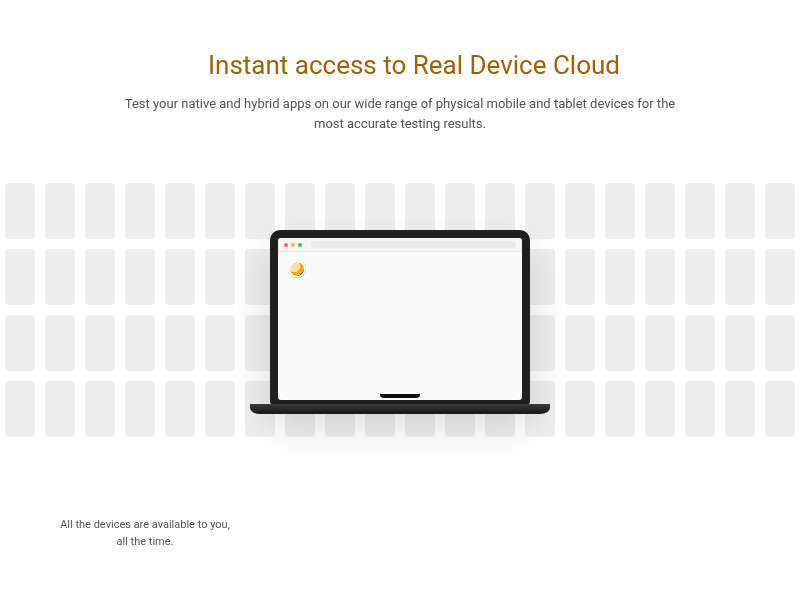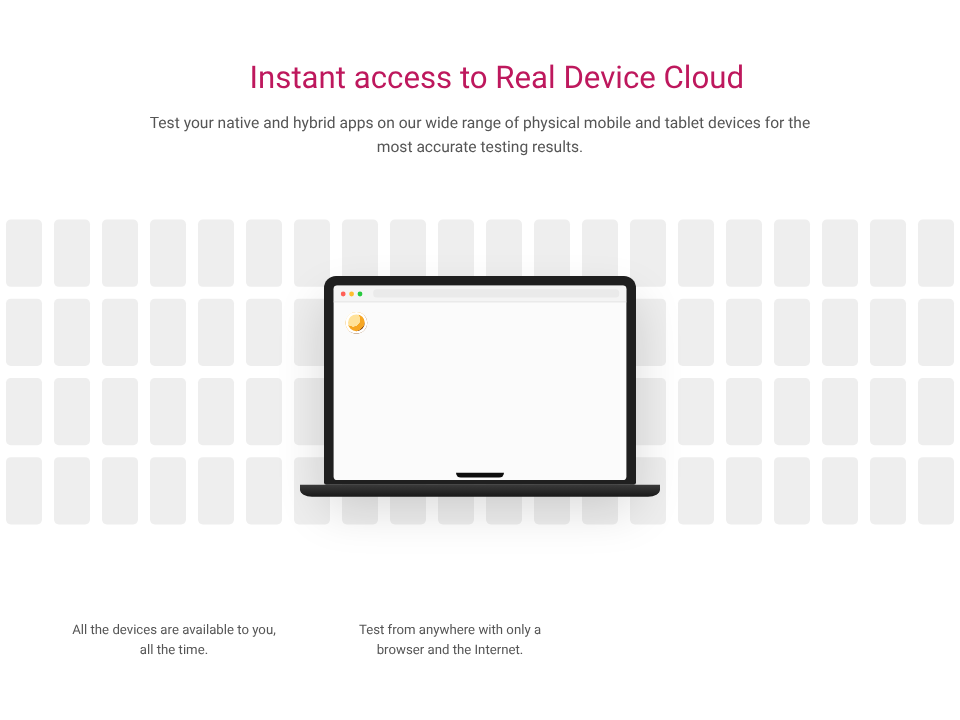--- a/index.html
+++ b/index.html
@@ -1,18 +1,18 @@
 <!DOCTYPE html>
 <html><head>
 <meta charset="utf-8">
 <style>
   * { box-sizing: border-box; margin: 0; padding: 0; }
   html, body { width: 800px; height: 600px; overflow: hidden; font-family: -apple-system, BlinkMacSystemFont, "Segoe UI", Roboto, "Helvetica Neue", Arial, sans-serif; background: #ffffff; color: #333; }
   .page { width: 800px; height: 600px; position: relative; padding: 50px 0 0 0; }
-  .heading { text-align: center; font-size: 26px; font-weight: 400; color: #be185d; margin-bottom: 14px; margin-left: 28px; }
+  .heading { text-align: center; font-size: 26px; font-weight: 400; color: #a16207; margin-bottom: 14px; margin-left: 28px; }
   .subheading { text-align: center; font-size: 13px; color: #555; line-height: 1.5; max-width: 560px; margin: 0 auto 16px auto; }
   .device-grid-wrap { position: absolute; top: 180px; left: 0; right: 0; height: 260px; overflow: hidden; display: flex; flex-direction: column; justify-content: center; gap: 10px; padding: 0 8px; }
   .device-row { display: flex; gap: 10px; justify-content: center; }
   .device-tile { width: 30px; height: 56px; background: #eeeeee; border-radius: 4px; flex-shrink: 0; }
   .laptop { position: absolute; left: 50%; top: 230px; transform: translateX(-50%); width: 280px; }
   .laptop-body { width: 260px; margin: 0 auto; background: #1f1f1f; border-radius: 10px 10px 2px 2px; padding: 8px 8px 4px 8px; box-shadow: 0 20px 40px rgba(0,0,0,0.15); }
   .laptop-screen { width: 100%; height: 162px; background: #fbfbfb; border-radius: 3px; overflow: hidden; }
   .browser-top { height: 14px; background: #f4f4f4; display: flex; align-items: center; padding: 0 6px; gap: 3px; border-bottom: 1px solid #e8e8e8; }
   .dot-r { width: 4px; height: 4px; border-radius: 50%; background: #ff5f56; }
   .dot-y { width: 4px; height: 4px; border-radius: 50%; background: #ffbd2e; }
@@ -134,16 +134,15 @@
         </div>
         <div class="app-icon"></div>
       </div>
     </div>
     <div class="laptop-notch"></div>
     <div class="laptop-base"></div>
   </div>
 
   <div class="features">
     <div class="feature">All the devices are available to you, all the time.</div>
-    <div class="feature">Test from anywhere with only a browser and the Internet.</div>
   </div>
 
 </div>
 
 </body></html>

